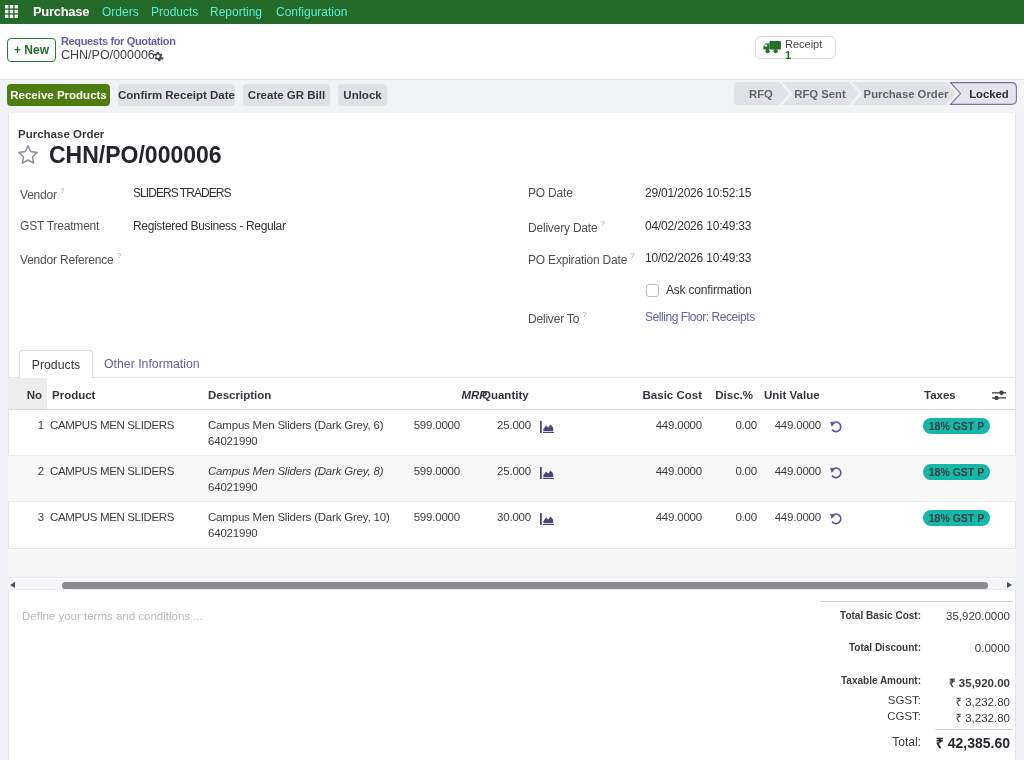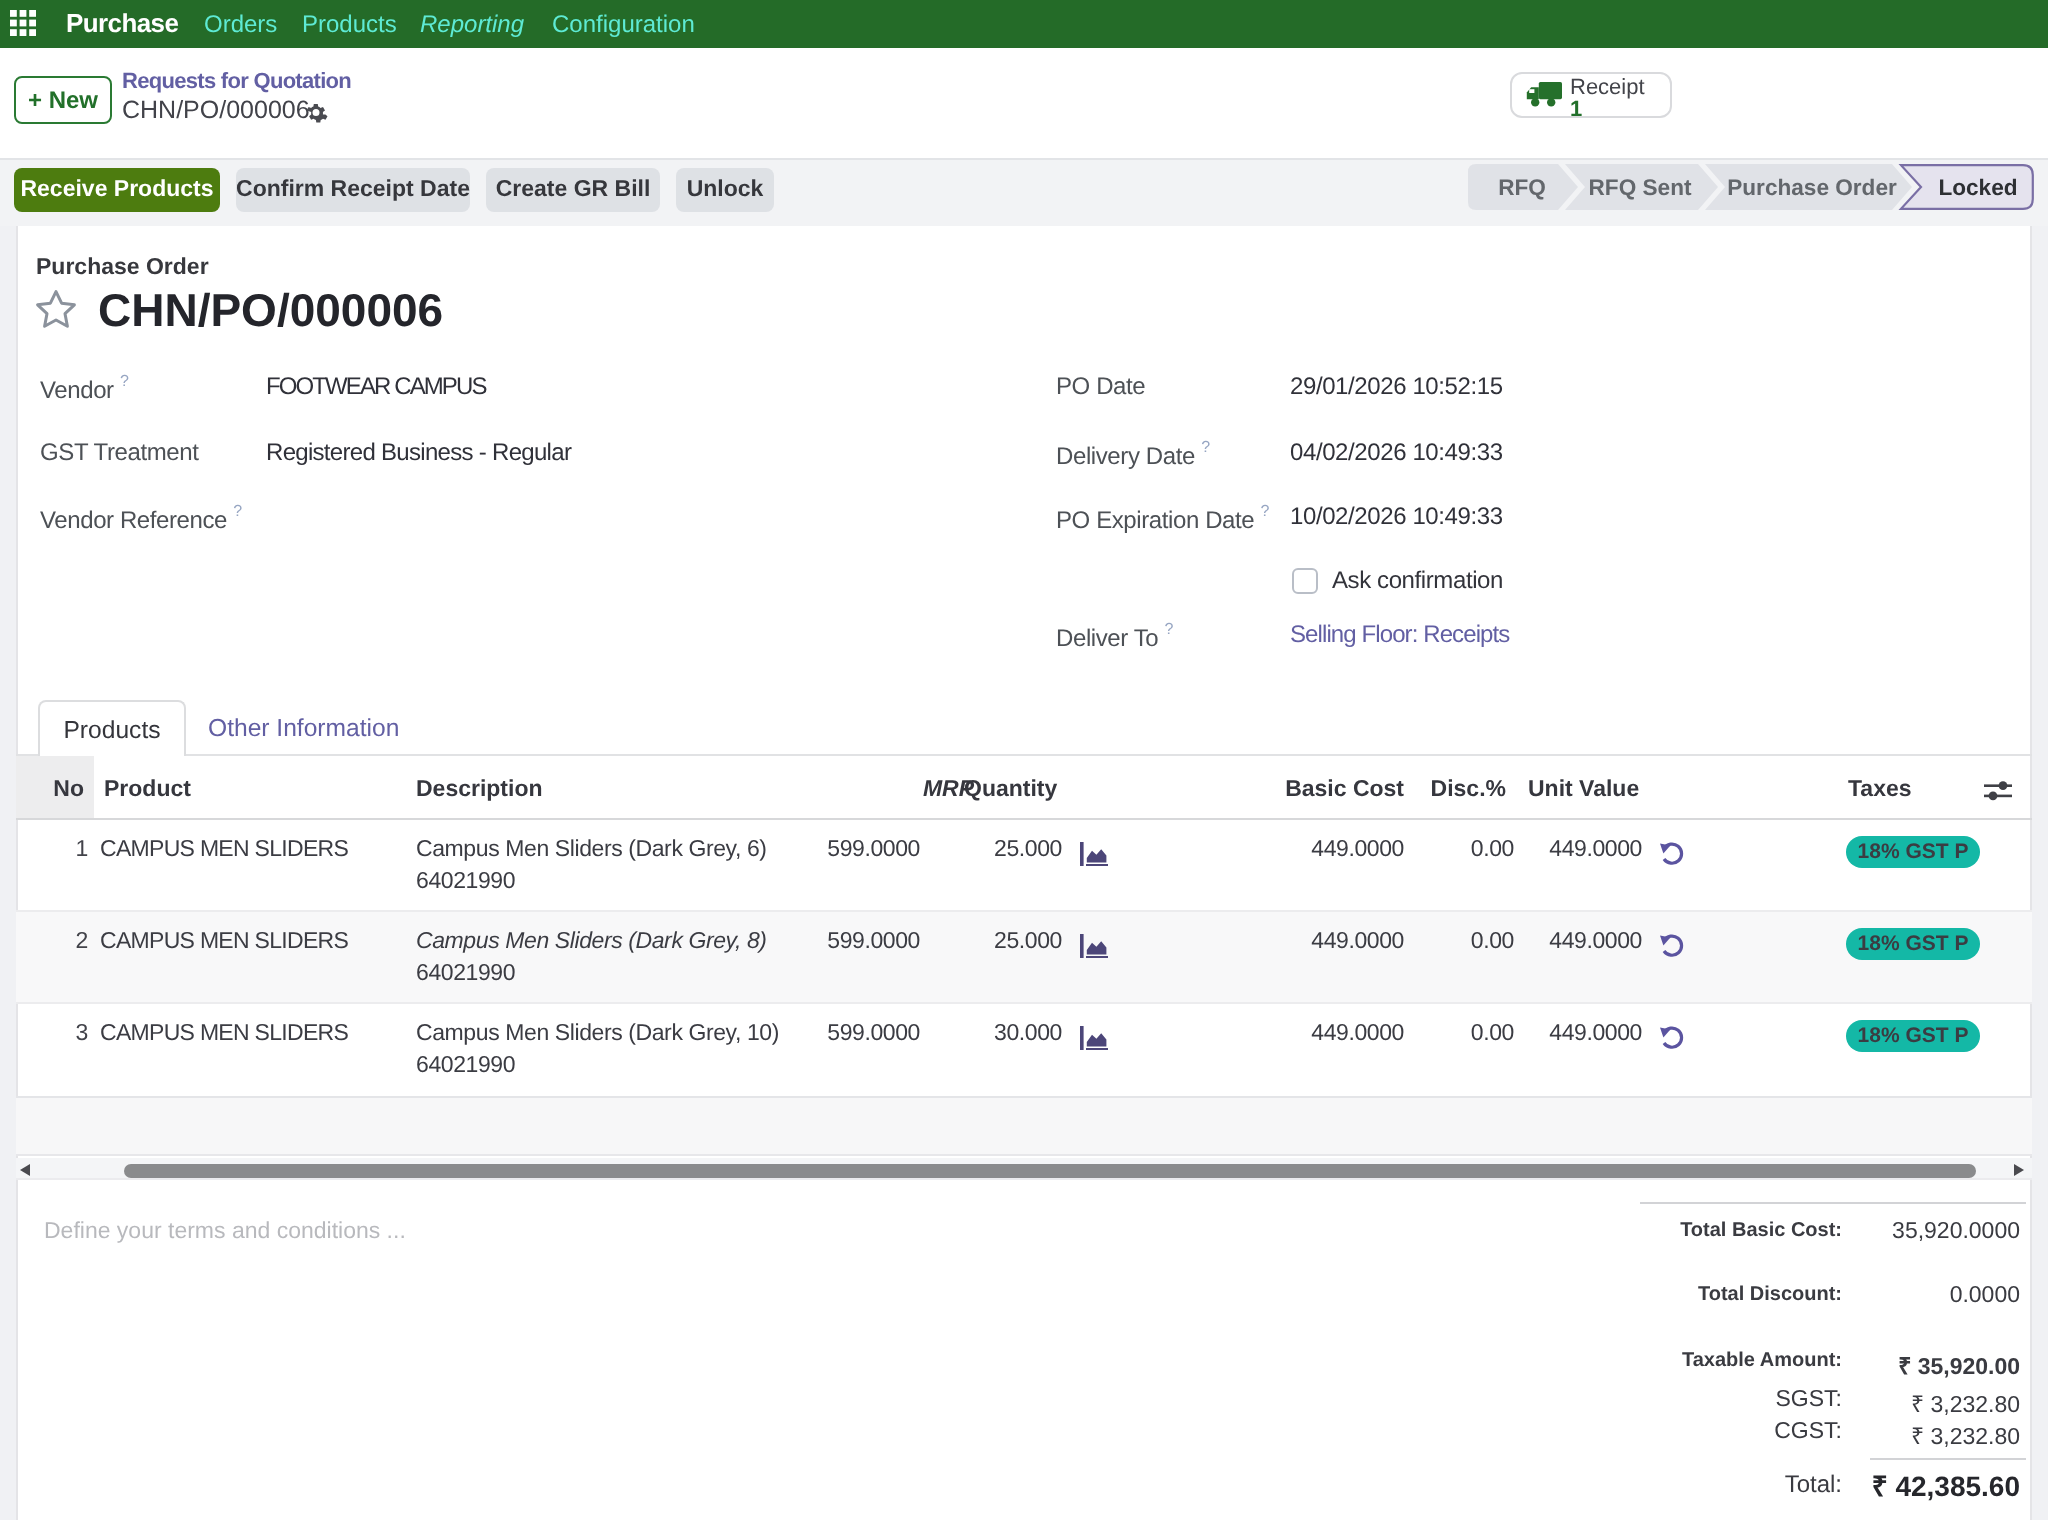--- a/index.html
+++ b/index.html
@@ -35,21 +35,21 @@
     <rect x="0" y="4.8" width="3.4" height="3.4"></rect>
         <rect x="4.8" y="4.8" width="3.4" height="3.4"></rect>
         <rect x="9.6" y="4.8" width="3.4" height="3.4"></rect>
     <rect x="0" y="9.6" width="3.4" height="3.4"></rect>
         <rect x="4.8" y="9.6" width="3.4" height="3.4"></rect>
         <rect x="9.6" y="9.6" width="3.4" height="3.4"></rect>
   </svg>
   <span class="navitem" style="left:33px;font-size:13px;font-weight:700;color:#fff;letter-spacing:-0.3px;">Purchase</span>
   <span class="navitem" style="left:102px;">Orders</span>
   <span class="navitem" style="left:151px;">Products</span>
-  <span class="navitem" style="left:210px;font-style:italic;">Reporting</span>
+  <span class="navitem" style="left:210px;">Reporting</span>
   <span class="navitem" style="left:276px;">Configuration</span>
 </div>
 
 <div class="ab" style="left:0;top:24px;width:1024px;height:55px;background:#fff;"></div>
 <div class="btn" style="left:7px;top:38px;width:49px;height:24px;background:#fff;border:1px solid #2a7a33;color:#22702a;font-size:12px;">+ New</div>
 <div class="ab" style="left:61px;top:35px;font-size:11px;font-weight:700;color:#625fa3;letter-spacing:-0.35px;">Requests for Quotation</div>
 <div class="ab" style="left:61px;top:48px;font-size:12.5px;color:#42434a;">CHN/PO/000006</div>
 <svg class="ab" style="left:152px;top:51px" width="12" height="12" viewBox="0 0 24 24" fill="#4a4b51">
   <path d="M12 8.5a3.5 3.5 0 1 0 0 7 3.5 3.5 0 0 0 0-7zm9.4 5.5l2.1 1.6-2 3.5-2.5-1a8 8 0 0 1-2.3 1.3l-.4 2.6h-4l-.4-2.6a8 8 0 0 1-2.3-1.3l-2.5 1-2-3.5 2.1-1.6a8 8 0 0 1 0-2.6L2.6 9.8l2-3.5 2.5 1A8 8 0 0 1 9.4 6l.4-2.6h4l.4 2.6a8 8 0 0 1 2.3 1.3l2.5-1 2 3.5-2.1 1.6a8 8 0 0 1 0 2.6z" transform="translate(0,-1.4)"></path>
 </svg>
@@ -85,21 +85,21 @@
 <div class="ab" style="left:0;top:113px;width:1024px;height:647px;background:#f0f1f4;"></div>
 <div class="ab" style="left:8px;top:113px;width:1008px;height:647px;background:#fff;border-left:1px solid #e4e4e7;border-right:1px solid #e4e4e7;box-sizing:border-box;"></div>
 
 <div class="ab" style="left:18px;top:128px;font-size:11.5px;font-weight:700;color:#37383d;">Purchase Order</div>
 <svg class="ab" style="left:17px;top:144px" width="22" height="21" viewBox="0 0 22 21" fill="none" stroke="#8b929c" stroke-width="1.5" stroke-linejoin="round">
   <path d="M11 1.8 L13.8 7.6 L20.2 8.4 L15.5 12.8 L16.7 19.1 L11 16 L5.3 19.1 L6.5 12.8 L1.8 8.4 L8.2 7.6 Z"></path>
 </svg>
 <div class="ab" style="left:49px;top:142px;font-size:23px;font-weight:700;color:#24252b;">CHN/PO/000006</div>
 
 <div class="ab lbl" style="left:20px;top:186px;">Vendor <span class="hint">?</span></div>
-<div class="ab val" style="left:133px;top:186px;letter-spacing:-0.95px;">FOOTWEAR CAMPUS</div>
+<div class="ab val" style="left:133px;top:186px;letter-spacing:-0.95px;">SLIDERS TRADERS</div>
 <div class="ab lbl" style="left:20px;top:219px;">GST Treatment</div>
 <div class="ab val" style="left:133px;top:219px;letter-spacing:-0.35px;">Registered Business - Regular</div>
 <div class="ab lbl" style="left:20px;top:251px;">Vendor Reference <span class="hint">?</span></div>
 
 <div class="ab lbl" style="left:528px;top:186px;">PO Date</div>
 <div class="ab val" style="left:645px;top:186px;">29/01/2026 10:52:15</div>
 <div class="ab lbl" style="left:528px;top:219px;">Delivery Date <span class="hint">?</span></div>
 <div class="ab val" style="left:645px;top:219px;">04/02/2026 10:49:33</div>
 <div class="ab lbl" style="left:528px;top:251px;">PO Expiration Date <span class="hint">?</span></div>
 <div class="ab val" style="left:645px;top:251px;">10/02/2026 10:49:33</div>

